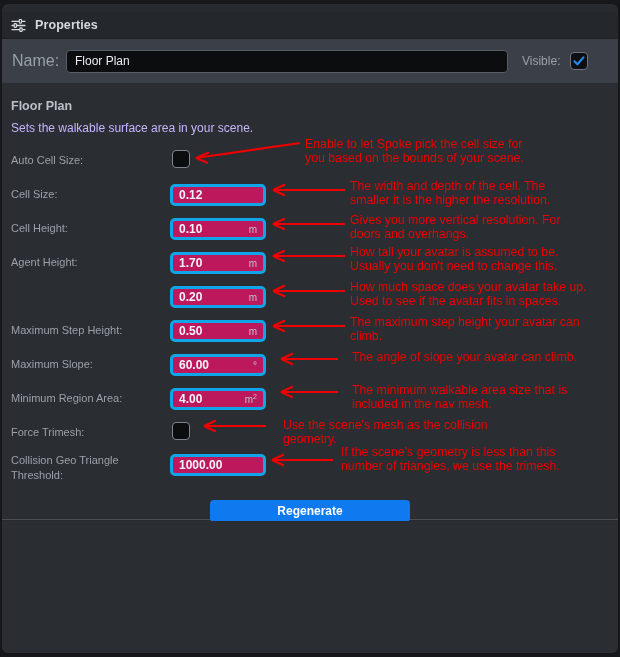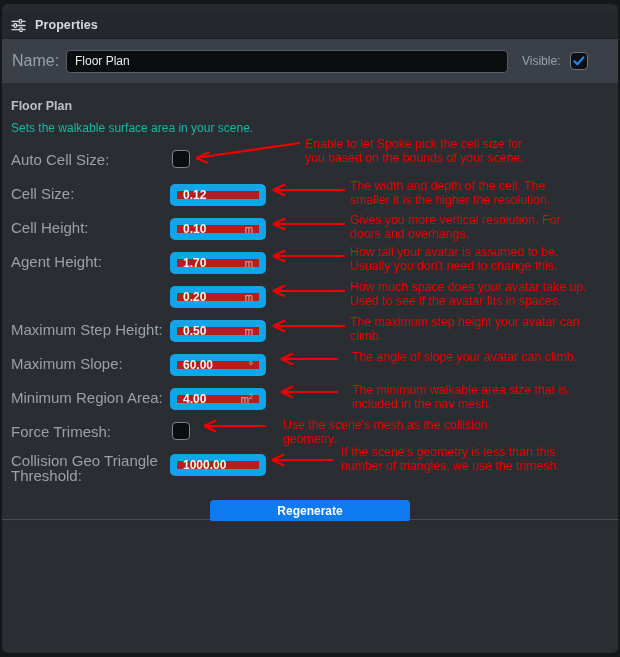--- a/index.html
+++ b/index.html
@@ -117,47 +117,47 @@
   .section-title {
     position: absolute;
     left: 9px; top: 16px;
     color: #b9c0c7;
     font-size: 12.5px;
     font-weight: bold;
   }
   .section-desc {
     position: absolute;
     left: 9px; top: 38px;
-    color: #14b8a6;
+    color: #c4b5fd;
     font-size: 12px;
   }
 
   
   .row {
     position: absolute;
     left: 0;
     width: 616px;
     height: 24px;
   }
   .row-label {
     position: absolute;
     left: 9px; top: 0;
     color: #9aa1a9;
-    font-size: 15px;
+    font-size: 11px;
     line-height: 14px;
     width: 160px;
   }
   .row-label.two-line { line-height: 15px; top: -4px; }
 
   .numfield {
     position: absolute;
     left: 168px; top: -3px;
     width: 96px; height: 22px;
-    background: #b91c1c;
-    border: 7px solid #0ea5e9;
+    background: #be185d;
+    border: 3px solid #0ea5e9;
     border-radius: 5px;
     display: flex;
     align-items: center;
     padding: 0 6px;
   }
   .numval {
     color: #f2f5f8;
     font-size: 12px;
     font-weight: bold;
     flex: 1 1 auto;

